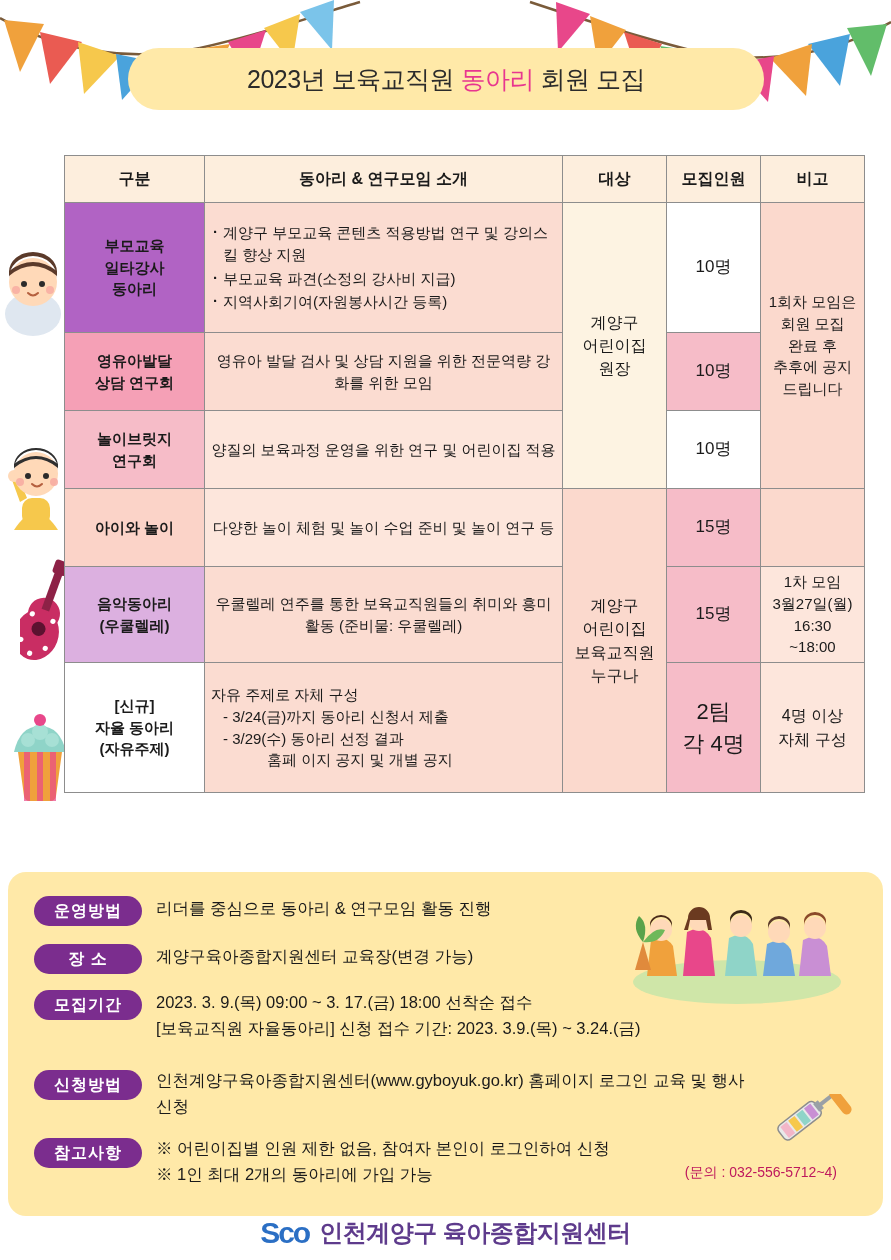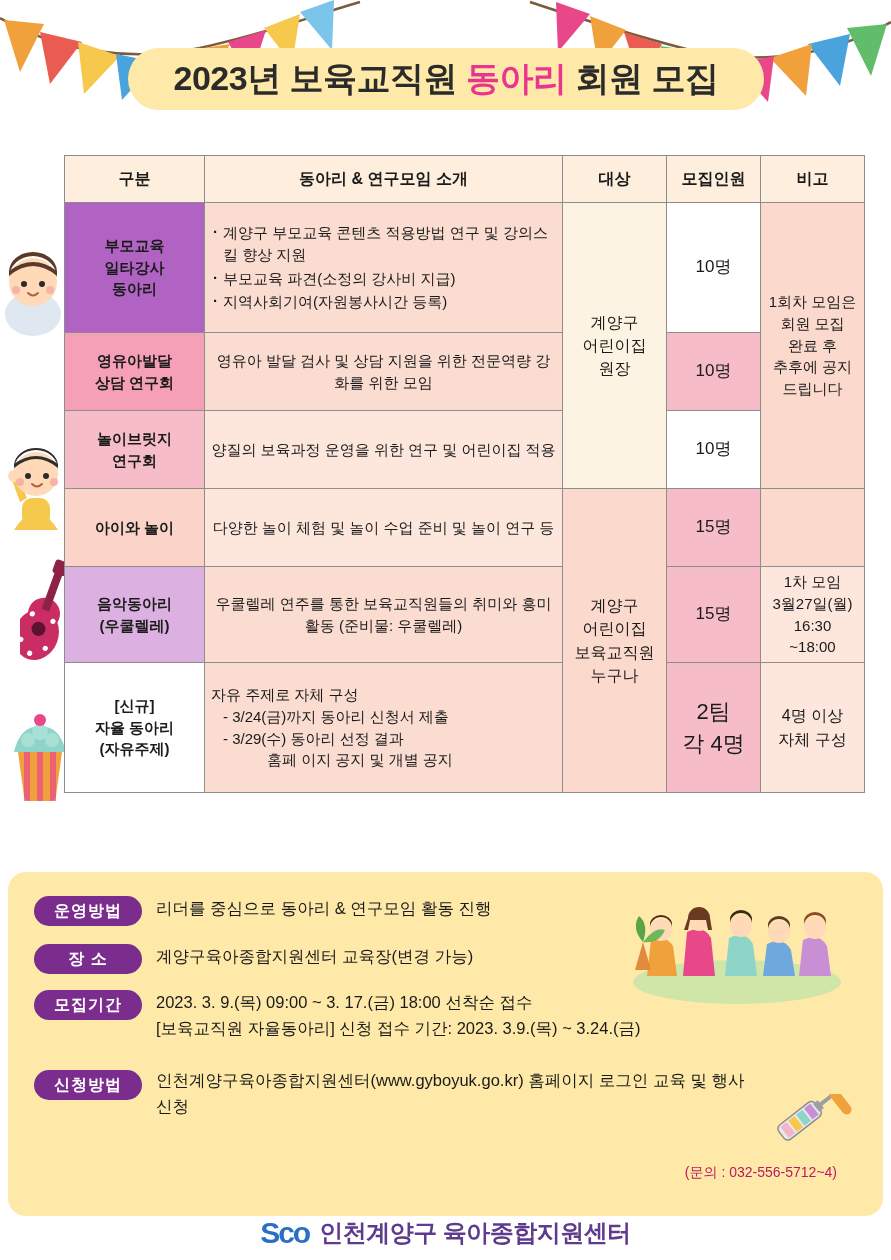--- a/index.html
+++ b/index.html
@@ -34,22 +34,22 @@
     top: 48px;
     width: 636px;
     height: 62px;
     background: #ffe9a8;
     border-radius: 31px;
     display: flex;
     align-items: center;
     justify-content: center;
   }
   .title-text {
-    font-size: 34px;
-    font-weight: bold;
+    font-size: 25px;
+    font-weight: normal;
     color: #2b2b2b;
     letter-spacing: -0.5px;
     white-space: nowrap;
   }
   .title-text .accent { color: #e8368f; }
 
   
   .table-wrap {
     position: absolute;
     left: 64px;
@@ -451,20 +451,25 @@
     <div class="info-text">2023. 3. 9.(목) 09:00 ~ 3. 17.(금) 18:00  선착순 접수
 [보육교직원 자율동아리] 신청 접수 기간: 2023. 3.9.(목) ~ 3.24.(금)</div>
   </div>
 
   <div class="info-row" style="top:196px">
     <div class="badge" style="margin-top:2px">신청방법</div>
     <div class="info-text"> 인천계양구육아종합지원센터(www.gyboyuk.go.kr)  홈페이지  로그인  교육 및 행사
 신청</div>
   </div>
 
+  <div class="info-row" style="top:264px">
+    <div class="badge" style="margin-top:2px">참고사항</div>
+    <div class="info-text">※ 어린이집별 인원 제한 없음, 참여자 본인이 로그인하여 신청
+※ 1인 최대 2개의 동아리에 가입 가능</div>
+  </div>
 
   <div class="contact">(문의 : 032-556-5712~4)</div>
 </div>
 
 <div class="footer">
   <span class="logo-mark">Sco</span>
   <span class="footer-text">인천계양구 육아종합지원센터</span>
 </div>
 
 </body></html>

